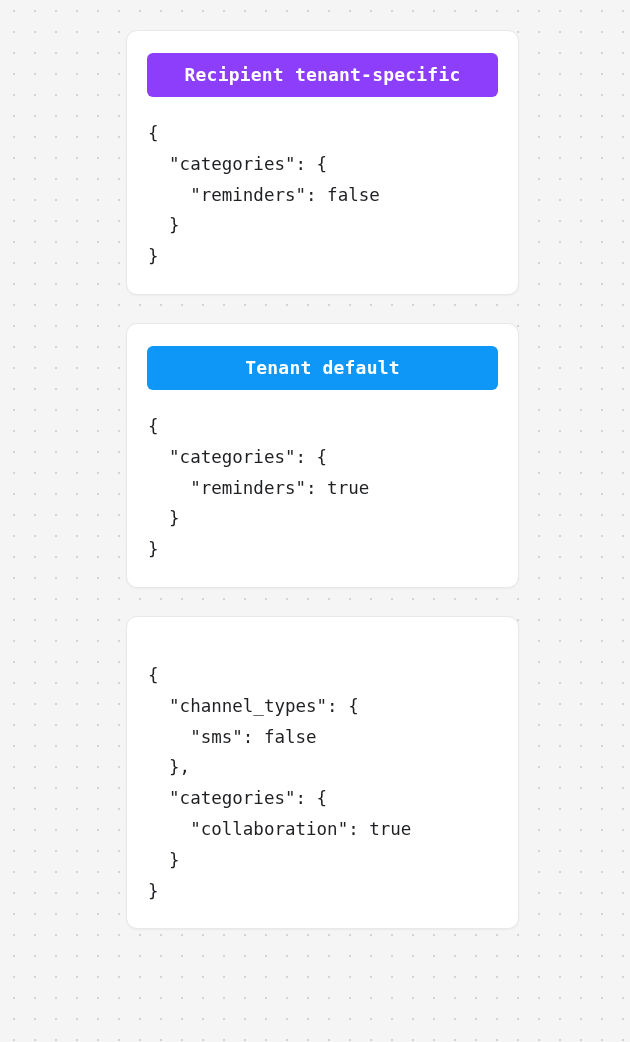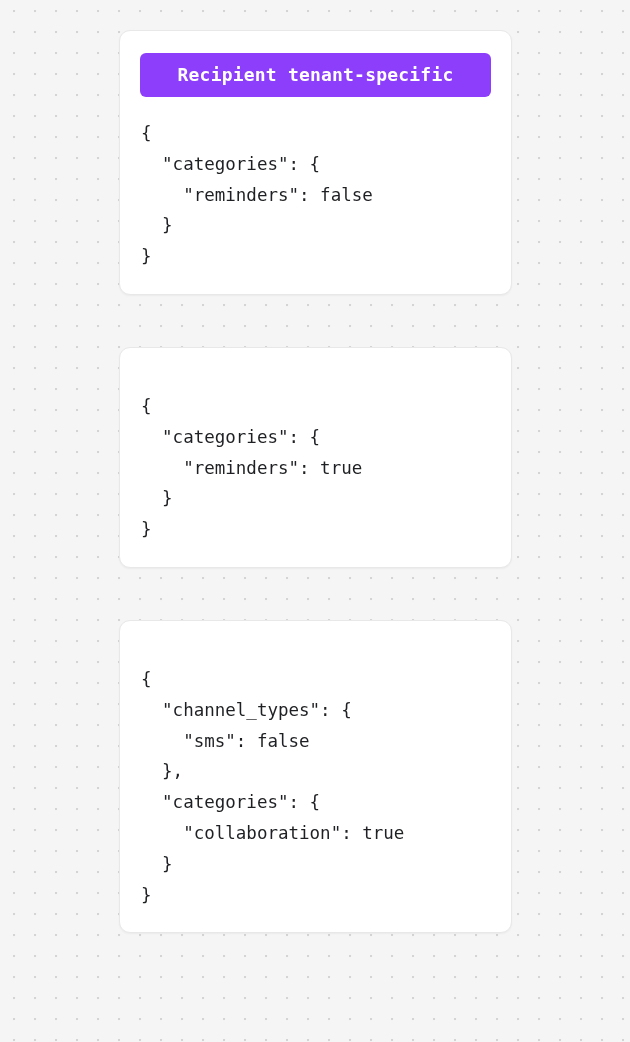--- a/index.html
+++ b/index.html
@@ -13,26 +13,26 @@
     background-image: radial-gradient(circle at 1px 1px, #d4d4d4 1.25px, transparent 1.6px);
     background-size: 21px 21px;
     background-position: 13px 10px;
     font-family: "DejaVu Sans Mono", "Liberation Mono", monospace;
     overflow: hidden;
     position: relative;
   }
 
   .stack {
     position: absolute;
-    left: 119px;
+    left: 126px;
     top: 30px;
     width: 393px;
     display: flex;
     flex-direction: column;
-    gap: 52px;
+    gap: 28px;
   }
 
   .card {
     background: #ffffff;
     border-radius: 11px;
     border: 1px solid #e8e8e8;
     box-shadow: 0 1px 2px rgba(0,0,0,0.045);
     padding: 22px 20px 20px 20px;
     box-sizing: border-box;
   }
@@ -73,20 +73,21 @@
   <div class="card">
     <div class="card-header" style="background-color: rgb(140, 62, 250);">Recipient tenant-specific</div>
     <pre class="card-code">{
   "categories": {
     "reminders": false
   }
 }</pre>
   </div>
 
   <div class="card">
+    <div class="card-header" style="background-color: rgb(14, 151, 246);">Tenant default</div>
     <pre class="card-code">{
   "categories": {
     "reminders": true
   }
 }</pre>
   </div>
 
   <div class="card">
     <pre class="card-code">{
   "channel_types": {

